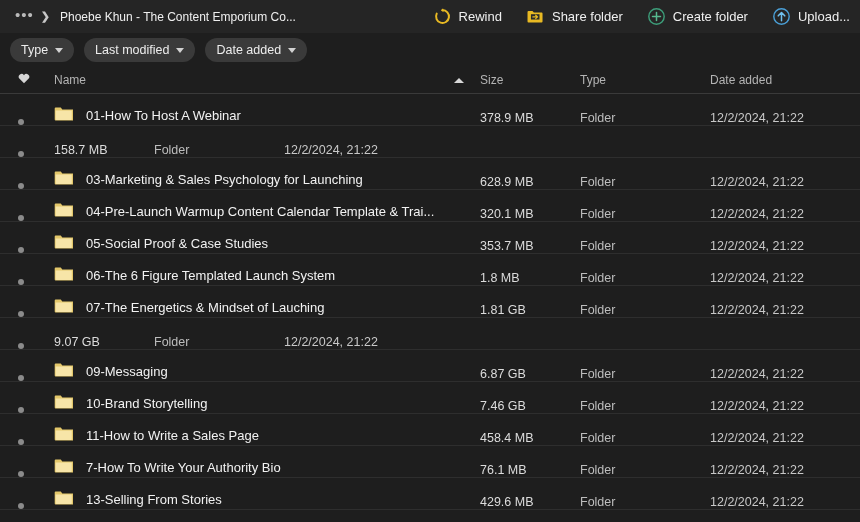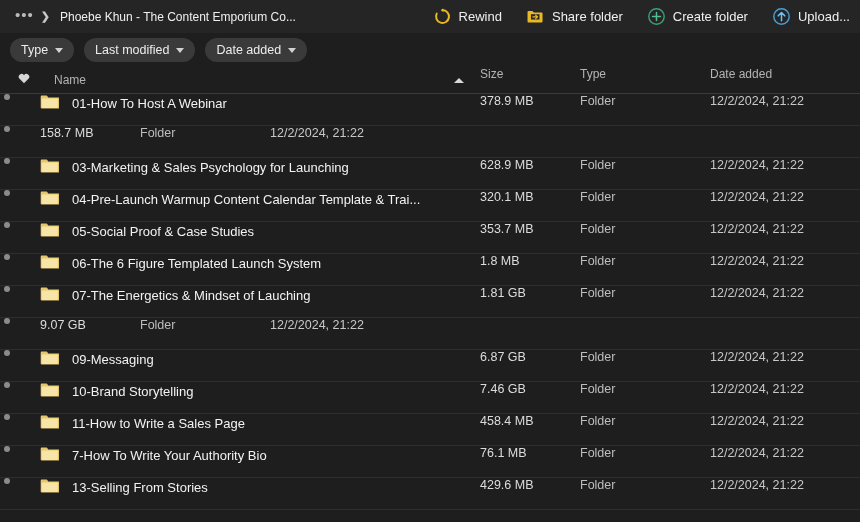--- a/index.html
+++ b/index.html
@@ -97,20 +97,21 @@
     border-left: 4px solid transparent;
     border-right: 4px solid transparent;
     border-top: 5px solid #d2d2d2;
     margin-top: 1px;
   }
 
   
   .table { padding: 0 0 0 0; }
   .thead {
     display: flex;
+    align-items: center;
     height: 27px;
     border-bottom: 1px solid #3a3a3a;
     font-size: 12px;
     color: #b4b4b4;
     padding-left: 18px;
     box-sizing: border-box;
   }
   .col-fav   { width: 36px; flex: 0 0 36px; display:flex; align-items:center; }
   .col-name  { flex: 1 1 auto; display: flex; align-items: center; min-width: 0; }
   .col-size  { width: 100px; flex: 0 0 100px; }
@@ -121,24 +122,24 @@
     width: 0; height: 0;
     border-left: 5px solid transparent;
     border-right: 5px solid transparent;
     border-bottom: 5px solid #d8d8d8;
     margin-right: 16px;
   }
   .name-head-text { flex: 1 1 auto; }
 
   .row {
     display: flex;
-    align-items: flex-start;
+    align-items: flex-end;
     height: 32px;
     border-bottom: 1px solid #2e2e2e;
-    padding-left: 4px;
+    padding-left: 18px;
     box-sizing: border-box;
     font-size: 12.5px;
     color: #cfcfcf;
     cursor: pointer;
   }
   .row .name-txt {
     font-size: 13px;
     color: #f2f2f2;
     white-space: nowrap;
     overflow: hidden;

